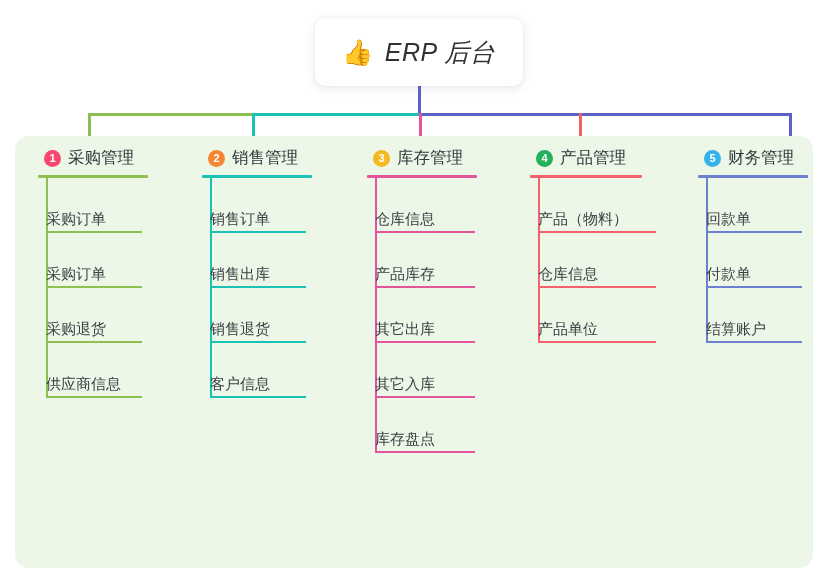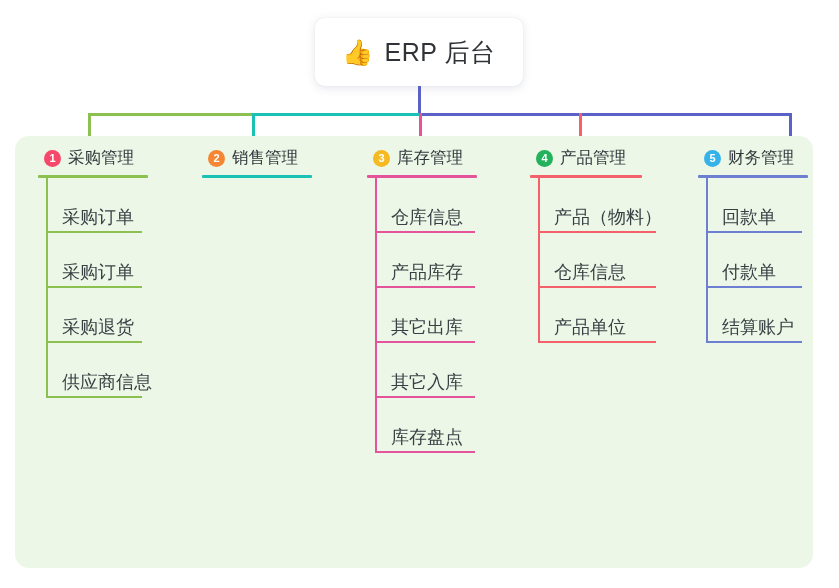--- a/index.html
+++ b/index.html
@@ -42,20 +42,21 @@
   .root-emoji {
     font-size: 25px;
     line-height: 1;
     display: block;
   }
   .root-title {
     font-size: 25px;
     color: #2f3337;
     letter-spacing: 0.5px;
     white-space: nowrap;
+    font-style: italic;
   }
 
   
   .conn {
     position: absolute;
   }
   .conn-v { width: 3px; }
   .conn-h { height: 3px; }
 
   
@@ -118,24 +119,23 @@
     width: 2px;
   }
   .leaf {
     position: relative;
     height: 55px;
     box-sizing: border-box;
     display: flex;
     align-items: flex-end;
   }
   .leaf-label {
-    font-size: 18px;
+    font-size: 15px;
     color: #3a3f44;
     white-space: nowrap;
-    padding-left: 16px;
     padding-bottom: 4px;
   }
   .leaf-underline {
     position: absolute;
     left: 0;
     bottom: 0;
     height: 2px;
   }
 </style>
 </head>
@@ -190,20 +190,39 @@
             <div class="leaf-underline" style="width: 96px; background: rgb(140, 193, 82);"></div>
           </div>
         </div>
       </div>
       <div class="col" style="left: 202px;">
         <div class="col-head">
           <span class="badge" style="background: rgb(245, 134, 52);">2</span>
           <span class="col-title">销售管理</span>
         </div>
         <div class="col-rule" style="width: 110px; background: rgb(25, 194, 181);"></div>
+        <div class="leaves">
+          <div class="spine" style="background: rgb(25, 194, 181);"></div>
+          <div class="leaf">
+            <span class="leaf-label">销售订单</span>
+            <div class="leaf-underline" style="width: 96px; background: rgb(25, 194, 181);"></div>
+          </div>
+          <div class="leaf">
+            <span class="leaf-label">销售出库</span>
+            <div class="leaf-underline" style="width: 96px; background: rgb(25, 194, 181);"></div>
+          </div>
+          <div class="leaf">
+            <span class="leaf-label">销售退货</span>
+            <div class="leaf-underline" style="width: 96px; background: rgb(25, 194, 181);"></div>
+          </div>
+          <div class="leaf">
+            <span class="leaf-label">客户信息</span>
+            <div class="leaf-underline" style="width: 96px; background: rgb(25, 194, 181);"></div>
+          </div>
+        </div>
       </div>
       <div class="col" style="left: 367px;">
         <div class="col-head">
           <span class="badge" style="background: rgb(245, 185, 33);">3</span>
           <span class="col-title">库存管理</span>
         </div>
         <div class="col-rule" style="width: 110px; background: rgb(229, 83, 154);"></div>
         <div class="leaves">
           <div class="spine" style="background: rgb(229, 83, 154);"></div>
           <div class="leaf">

